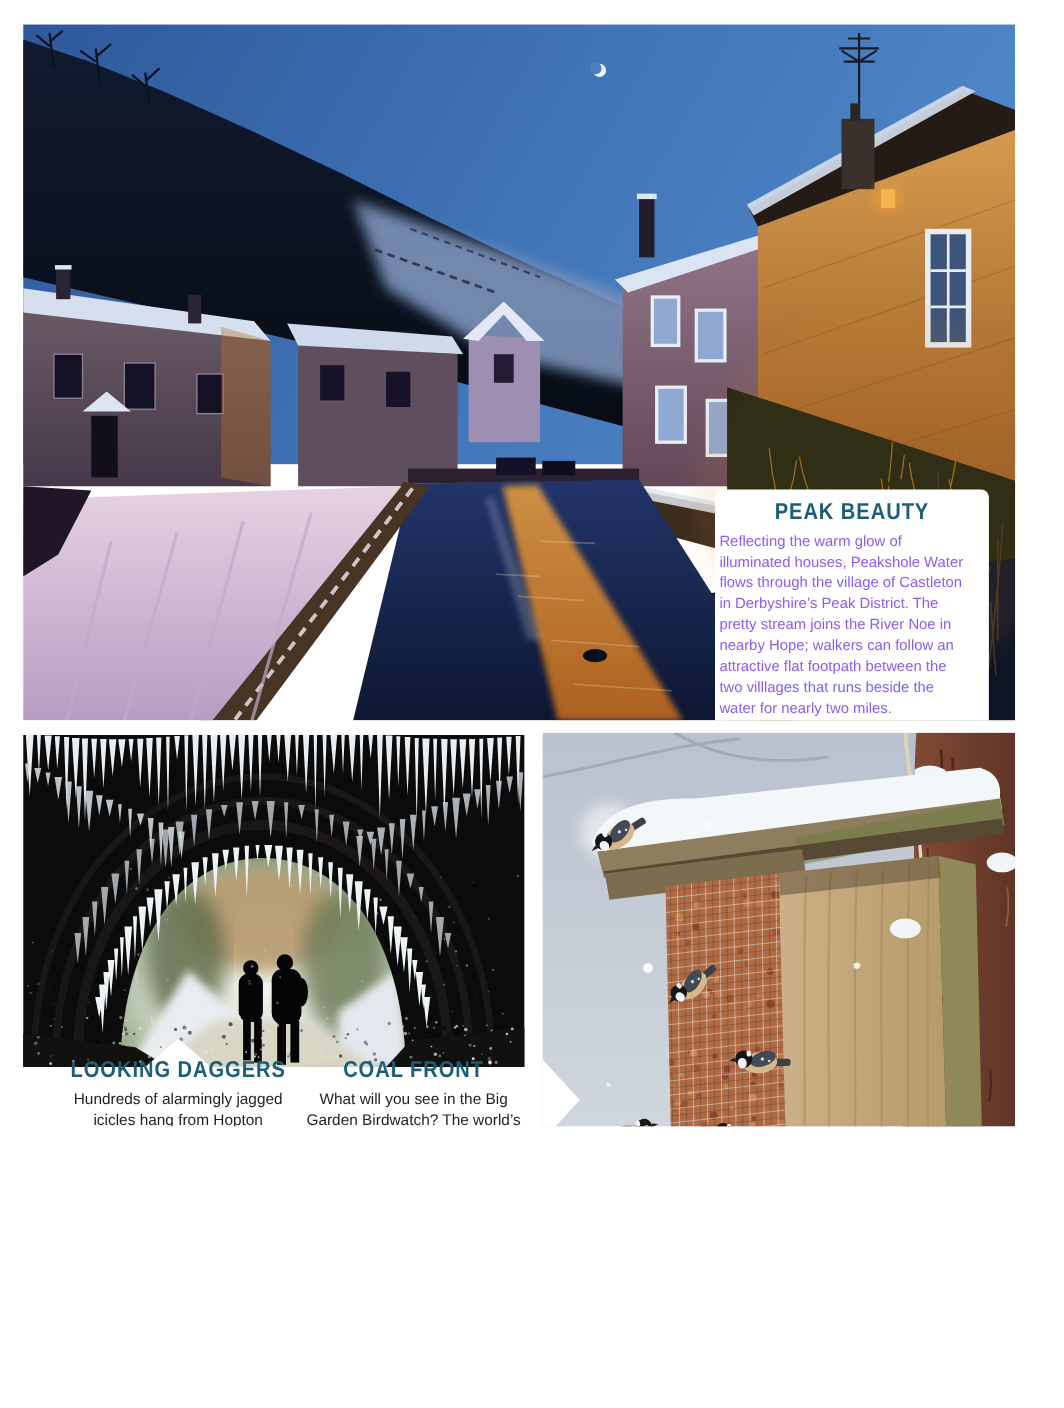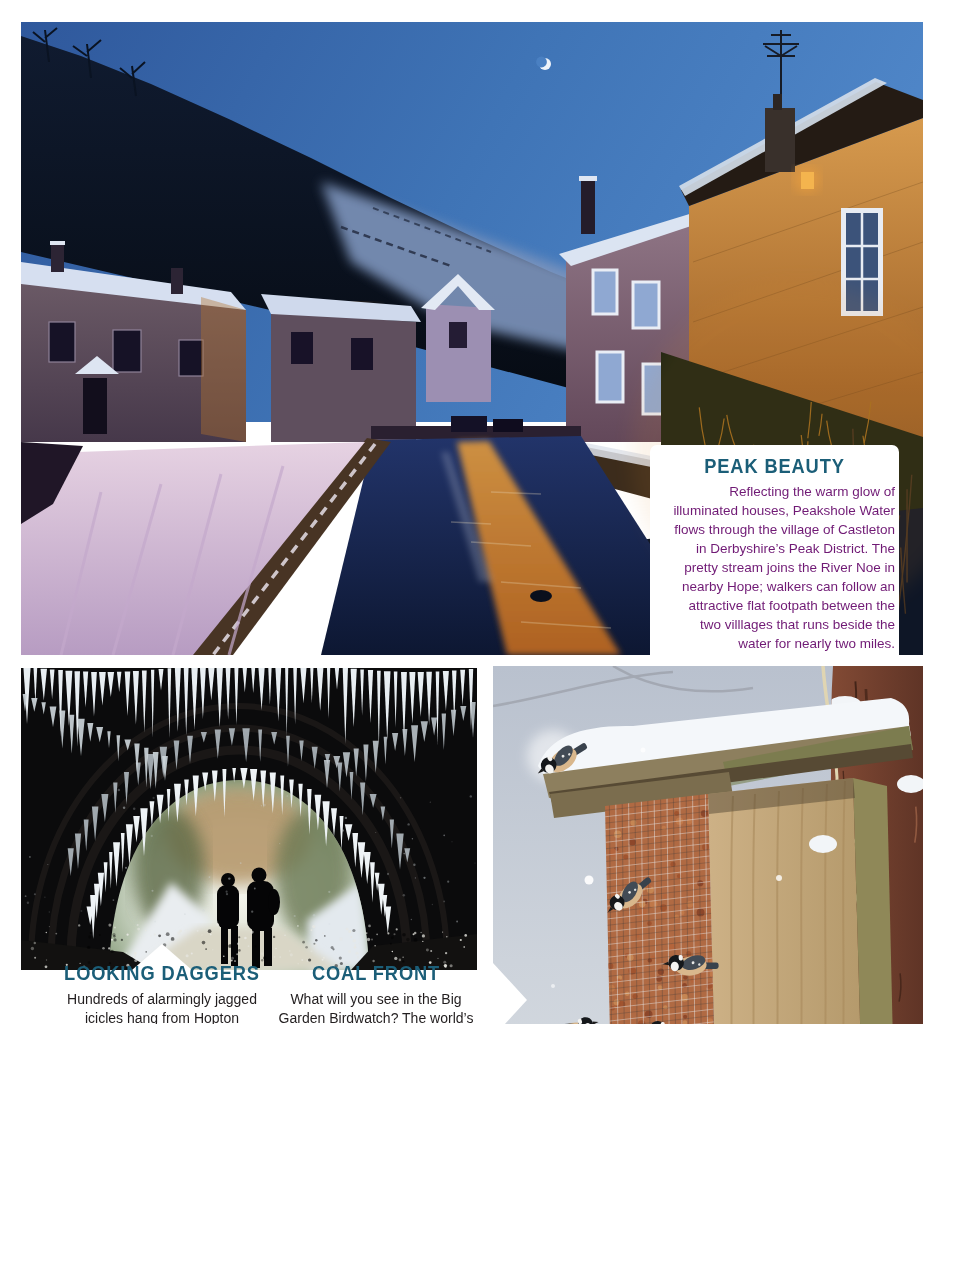--- a/index.html
+++ b/index.html
@@ -7,21 +7,21 @@
         font-family:"Liberation Sans",sans-serif;color:#221e1f;text-decoration:underline;}
   .photo{position:absolute;overflow:hidden;}
   .photo svg{display:block;width:100%;height:100%;}
   #photo-village{left:21px;top:22px;width:902px;height:633px;}
   #photo-tunnel{left:21px;top:668px;width:456px;height:302px;}
   #photo-feeder{left:493px;top:666px;width:430px;height:591px;}
   .info-box{position:absolute;left:650px;top:445px;width:249px;height:210px;background:#ffffff;
             border-radius:7px 7px 0 0;box-sizing:border-box;padding:9px 4px 0 4px;text-align:center;}
   .sec-title{display:block;color:var(--teal,#1b5e78);font-weight:700;font-size:21px;line-height:24px;
              letter-spacing:1px;transform:scaleX(.87);white-space:nowrap;}
-  .box-body{margin-top:4px;font-size:13.5px;line-height:19px;white-space:pre;text-align:right;color:#701a75;}
+  .box-body{margin-top:4px;font-size:13.5px;line-height:19px;white-space:pre;text-align:left;color:#8b5cf6;}
   .col{position:absolute;top:961px;width:232px;text-align:center;}
   #col-left{left:46px;}
   #col-right{left:260px;}
   .col-body{margin-top:5px;font-size:14px;line-height:19px;white-space:pre;text-align:center;color:#221e1f;}
   .col-body b{font-weight:700;}
   .credit{position:absolute;left:40px;top:1212px;width:160px;transform:rotate(-90deg);
           transform-origin:0 0;font-size:8.5px;letter-spacing:.2px;color:#8c8c8c;white-space:nowrap;}
   .folio{position:absolute;left:46px;top:1236px;font-family:"DejaVu Serif",serif;
          font-weight:700;font-size:15px;color:#111111;letter-spacing:1px;}
 </style>

